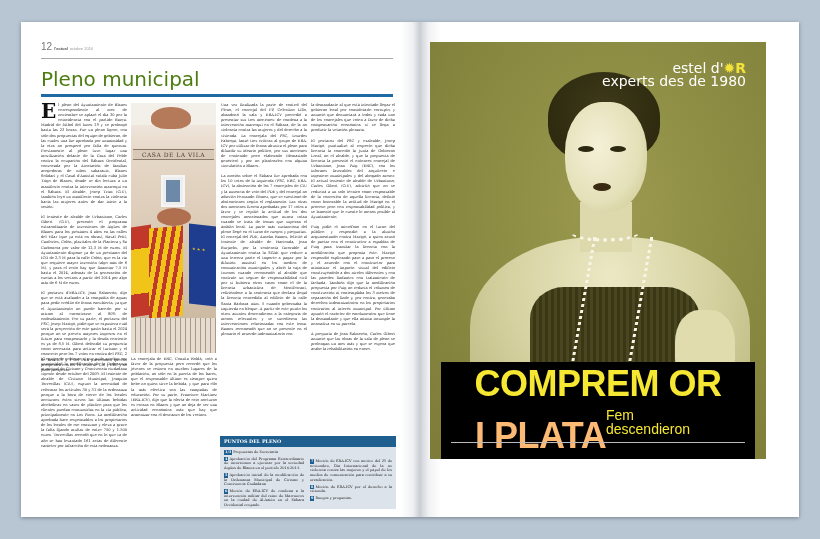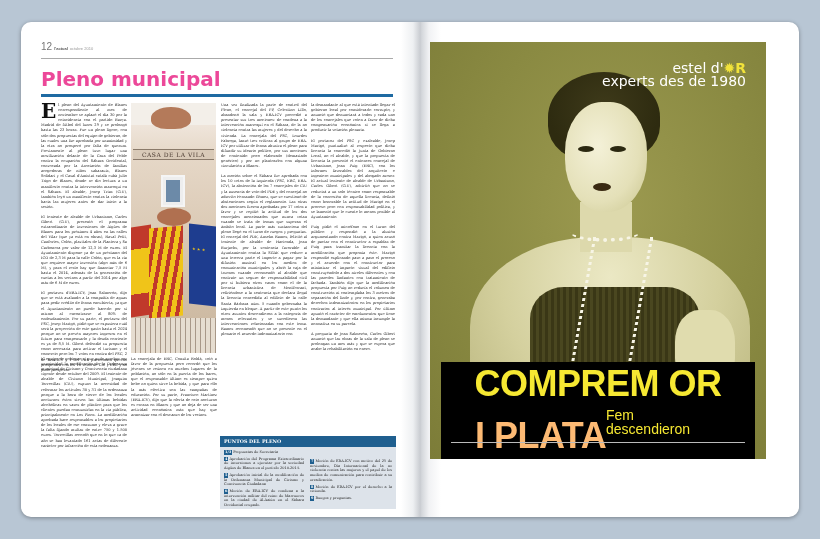--- a/index.html
+++ b/index.html
@@ -1,31 +1,31 @@
 <!DOCTYPE html>
 <html><head>
 <meta charset="utf-8">
 <style>
   * { box-sizing: border-box; margin: 0; padding: 0; }
   html, body { width: 820px; height: 539px; overflow: hidden; }
   body { background: #b8c6d4; font-family: "DejaVu Serif", serif; position: relative; }
 
-  .spread { position: absolute; left: 21px; top: 22px; width: 778px; height: 495px; background: #fff; box-shadow: 0 1px 4px rgba(0,0,0,0.35); border-radius: 10px; }
+  .spread { position: absolute; left: 21px; top: 22px; width: 778px; height: 495px; background: #fff; box-shadow: 0 1px 4px rgba(0,0,0,0.35); }
   .gutter { position: absolute; left: 380px; top: 0; width: 40px; height: 100%;
     background: linear-gradient(to right, #fff 0%, #eef0f2 30%, #c9ccd1 48%, #d4d7db 52%, #f1f2f4 70%, #fff 100%); }
 
   
   .left { position: absolute; left: 0; top: 0; width: 390px; height: 100%; }
   .folio { position: absolute; left: 20px; top: 19px; font-family: "Liberation Sans", sans-serif; color: #666; display: flex; align-items: baseline; gap: 2px; }
   .folio .num { font-size: 10px; color: #777; }
   .folio .pub { font-size: 4px; font-weight: bold; color: #555; }
   .folio .date { font-size: 4px; color: #999; }
   .folio-rule { position: absolute; left: 20px; top: 36px; width: 352px; height: 1px; background: #aaa; }
 
-  .headline { position: absolute; left: 20px; top: 45px; font-family: "DejaVu Sans", sans-serif; font-size: 20px; color: #ec4899; font-weight: bold; letter-spacing: 0; }
+  .headline { position: absolute; left: 20px; top: 45px; font-family: "DejaVu Sans", sans-serif; font-size: 20px; color: #4d7c0f; font-weight: normal; letter-spacing: 0; }
   .head-rule { position: absolute; left: 20px; top: 72px; width: 352px; height: 3px; background: #1e6aa2; }
 
   .col { position: absolute; font-size: 3.6px; line-height: 5.1px; color: #222; text-align: justify; }
   .col p { margin-bottom: 5px; }
   .dropcap { float: left; font-size: 20px; line-height: 16px; margin-right: 2px; font-weight: bold; color: #111; }
 
   .photo { position: absolute; left: 110px; top: 81px; width: 85px; height: 250px; overflow: hidden;
      background: linear-gradient(#f6f0ea 0%, #e6d8c8 20%, #d8c6b0 60%, #c8b49c 100%); }
   .photo .sky { position:absolute; left:0; top:0; width:100%; height:22px; background:#f3efe9; }
   .photo .crest { position:absolute; left:20px; top:4px; width:40px; height:22px; border-radius:50% 50% 40% 40%; background:#b47a5a; }

